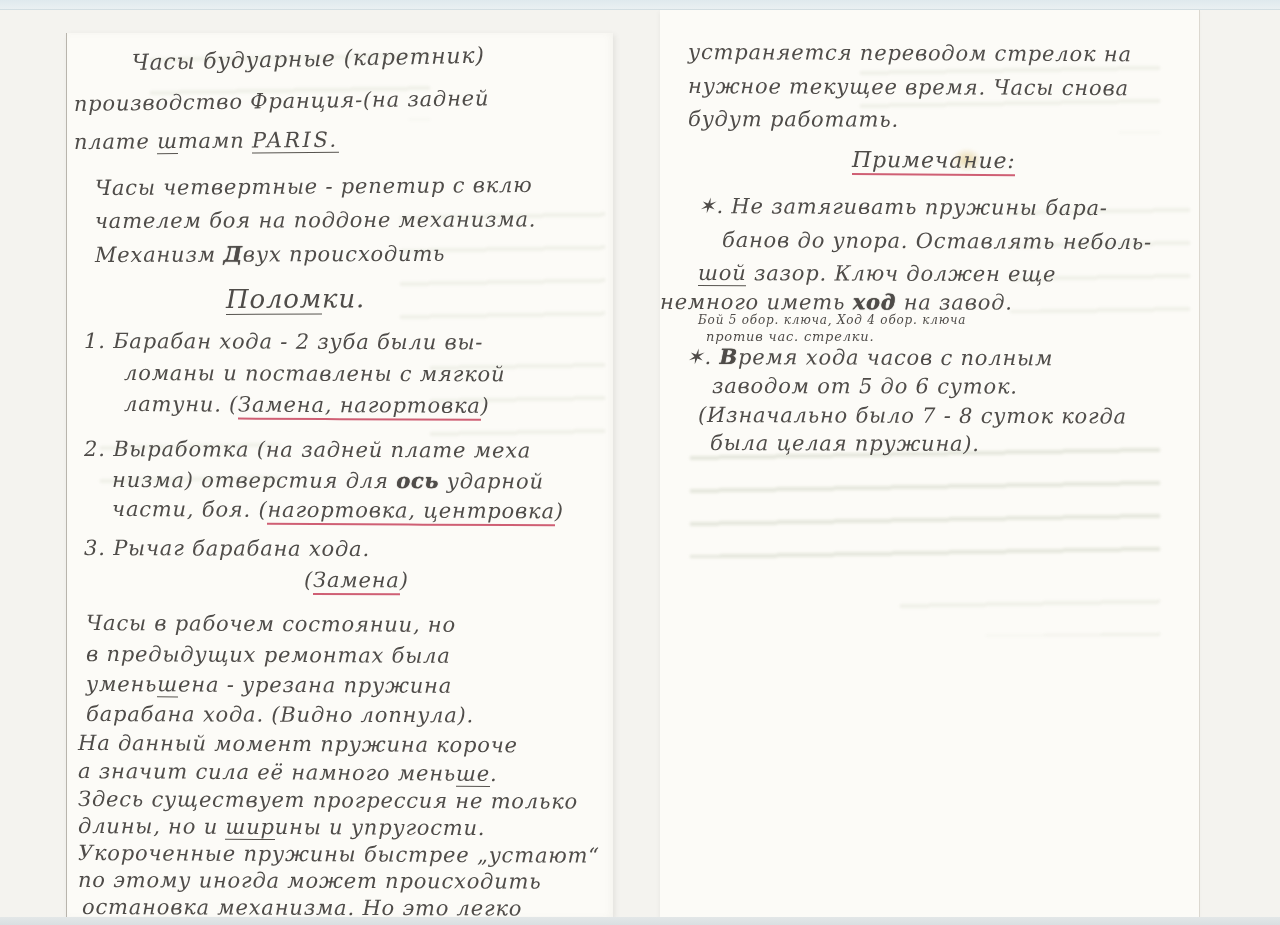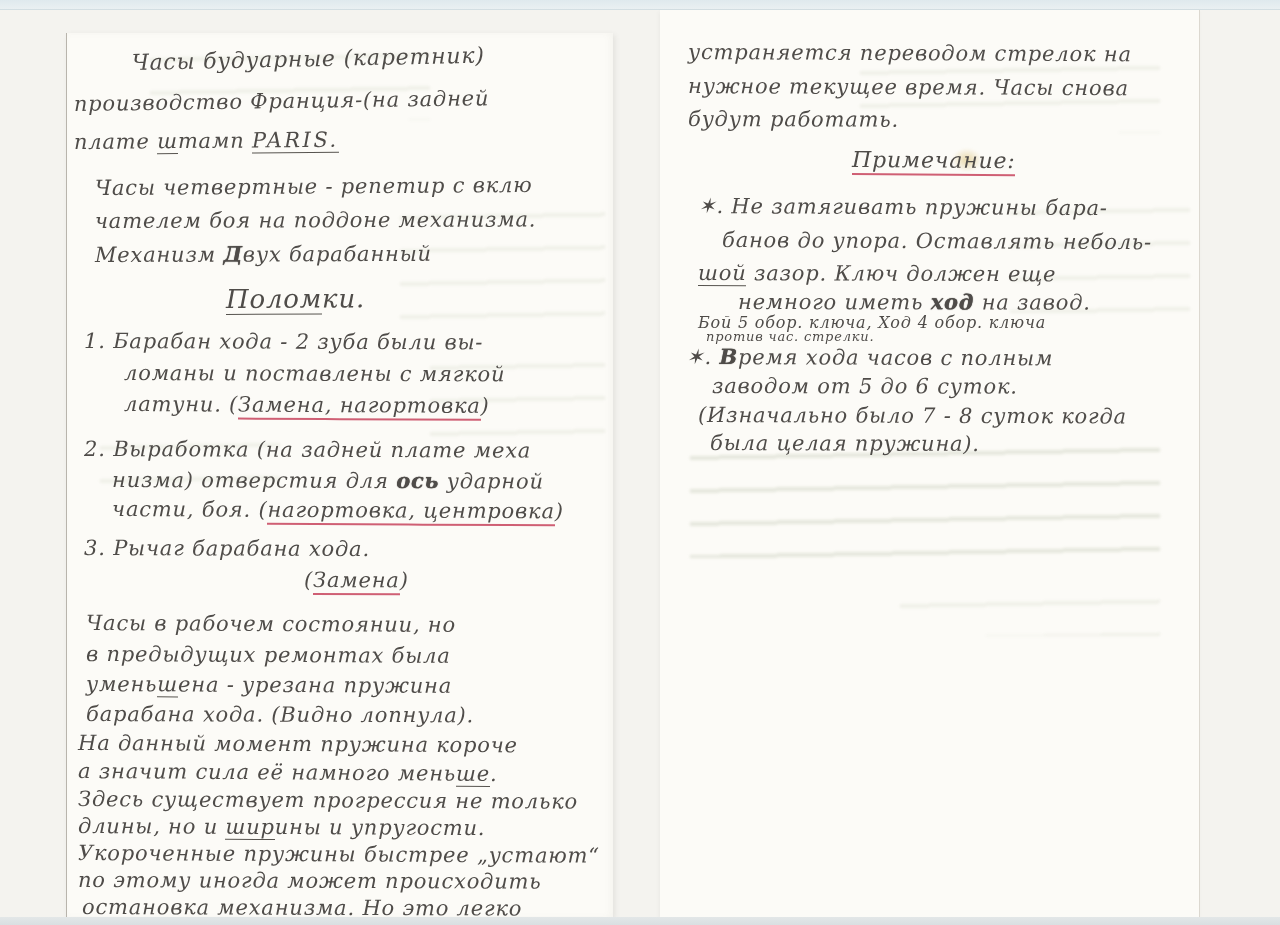--- a/index.html
+++ b/index.html
@@ -85,21 +85,21 @@
   <div class="ghost faint" style="left:900px;top:588px;width:260px;height:48px;"></div>
 
   <div class="stain"></div>
 
   <div id="lines-left">
       <div class="hw-line" style="left: 132px; top: 50px; font-size: 22px; transform: rotate(-1.2deg);"><span>Часы будуарные (каретник)</span></div>
       <div class="hw-line" style="left: 74px; top: 92px; transform: rotate(-0.8deg);"><span>производство Франция-(на задней</span></div>
       <div class="hw-line" style="left: 74px; top: 130px; transform: rotate(-0.5deg);"><span>плате </span><span class="u-ink">ш</span><span>тамп </span><span class="u-ink latin">PARIS.</span></div>
       <div class="hw-line" style="left: 95px; top: 176px; transform: rotate(-0.4deg);"><span>Часы четвертные - репетир с вклю</span></div>
       <div class="hw-line" style="left: 95px; top: 209px; transform: rotate(-0.2deg);"><span>чателем боя на поддоне механизма.</span></div>
-      <div class="hw-line" style="left: 95px; top: 242px; transform: rotate(-0.2deg);"><span>Механизм </span><span class="blot">Д</span><span>вух барабанный</span></div>
+      <div class="hw-line" style="left: 95px; top: 242px; transform: rotate(-0.2deg);"><span>Механизм </span><span class="blot">Д</span><span>вух происходить</span></div>
       <div class="hw-line" style="left: 226px; top: 284px; font-size: 26px; transform: rotate(-0.3deg);"><span class="u-ink">Полом</span><span>ки.</span></div>
       <div class="hw-line" style="left: 84px; top: 329px; transform: rotate(0.2deg);"><span>1. Барабан хода - 2 зуба были вы-</span></div>
       <div class="hw-line" style="left: 124px; top: 361px; transform: rotate(0.2deg);"><span>ломаны и поставлены с мягкой</span></div>
       <div class="hw-line" style="left: 124px; top: 392px; transform: rotate(0.3deg);"><span>латуни. (</span><span class="u-red">Замена</span><span class="u-red">, </span><span class="u-red">нагортовка</span><span>)</span></div>
       <div class="hw-line" style="left: 84px; top: 437px; transform: rotate(0.2deg);"><span>2. Выработка (на задней плате меха</span></div>
       <div class="hw-line" style="left: 112px; top: 467px; transform: rotate(0.2deg);"><span>низма) отверстия для </span><span class="blot">ось</span><span> ударной</span></div>
       <div class="hw-line" style="left: 112px; top: 497px; transform: rotate(0.3deg);"><span>части, боя. (</span><span class="u-red">нагортовка</span><span class="u-red">, </span><span class="u-red">центровка</span><span>)</span></div>
       <div class="hw-line" style="left: 84px; top: 536px; transform: rotate(0.2deg);"><span>3. Рычаг барабана хода.</span></div>
       <div class="hw-line" style="left: 268px; top: 568px; transform: rotate(0.2deg); margin-left: 36px;"><span>(</span><span class="u-red">Замена</span><span>)</span></div>
       <div class="hw-line" style="left: 86px; top: 611px; transform: rotate(0.3deg);"><span>Часы в рабочем состоянии, но</span></div>
@@ -115,22 +115,22 @@
       <div class="hw-line" style="left: 82px; top: 895px; transform: rotate(0.2deg);"><span>остановка механизма. Но это легко</span></div>
     </div>
   <div id="lines-right">
       <div class="hw-line" style="left: 688px; top: 40px; transform: rotate(0.3deg);"><span>устраняется переводом стрелок на</span></div>
       <div class="hw-line" style="left: 688px; top: 74px; transform: rotate(0.3deg);"><span>нужное текущее время. Часы снова</span></div>
       <div class="hw-line" style="left: 688px; top: 107px; transform: rotate(0.2deg);"><span>будут работать.</span></div>
       <div class="hw-line" style="left: 852px; top: 147px; font-size: 22px; transform: rotate(0.4deg);"><span class="u-red">Примечание:</span></div>
       <div class="hw-line" style="left: 698px; top: 194px; transform: rotate(0.3deg);"><span>✶. Не затягивать пружины бара-</span></div>
       <div class="hw-line" style="left: 722px; top: 228px; transform: rotate(0.3deg);"><span>банов до упора. Оставлять неболь-</span></div>
       <div class="hw-line" style="left: 698px; top: 261px; transform: rotate(0.2deg);"><span class="u-ink">шой</span><span> зазор. Ключ должен еще</span></div>
-      <div class="hw-line" style="left: 738px; top: 289px; transform: rotate(0.1deg); text-align: center;"><span>немного иметь </span><span class="blot">ход</span><span> на завод.</span></div>
-      <div class="hw-line" style="left: 698px; top: 313px; font-size: 16px;"><span>Бой 5 обор. ключа, Ход 4 обор. ключа</span></div>
+      <div class="hw-line" style="left: 660px; top: 289px; transform: rotate(0.1deg); text-align: center;"><span>немного иметь </span><span class="blot">ход</span><span> на завод.</span></div>
+      <div class="hw-line" style="left: 698px; top: 313px; font-size: 12px;"><span>Бой 5 обор. ключа, Ход 4 обор. ключа</span></div>
       <div class="hw-line" style="left: 706px; top: 329px; font-size: 13px;"><span>против час. стрелки.</span></div>
       <div class="hw-line" style="left: 686px; top: 344px; transform: rotate(0.2deg);"><span>✶. </span><span class="blot">В</span><span>ремя хода часов с полным</span></div>
       <div class="hw-line" style="left: 712px; top: 374px; transform: rotate(0.1deg); font-style: italic;"><span>заводом от 5 до 6 суток.</span></div>
       <div class="hw-line" style="left: 698px; top: 403px; transform: rotate(0.2deg);"><span>(Изначально было 7 - 8 суток когда</span></div>
       <div class="hw-line" style="left: 710px; top: 431px; transform: rotate(0.2deg);"><span>была целая пружина).</span></div>
     </div>
 
   <div class="strip-bottom"></div>
 </div>
 

